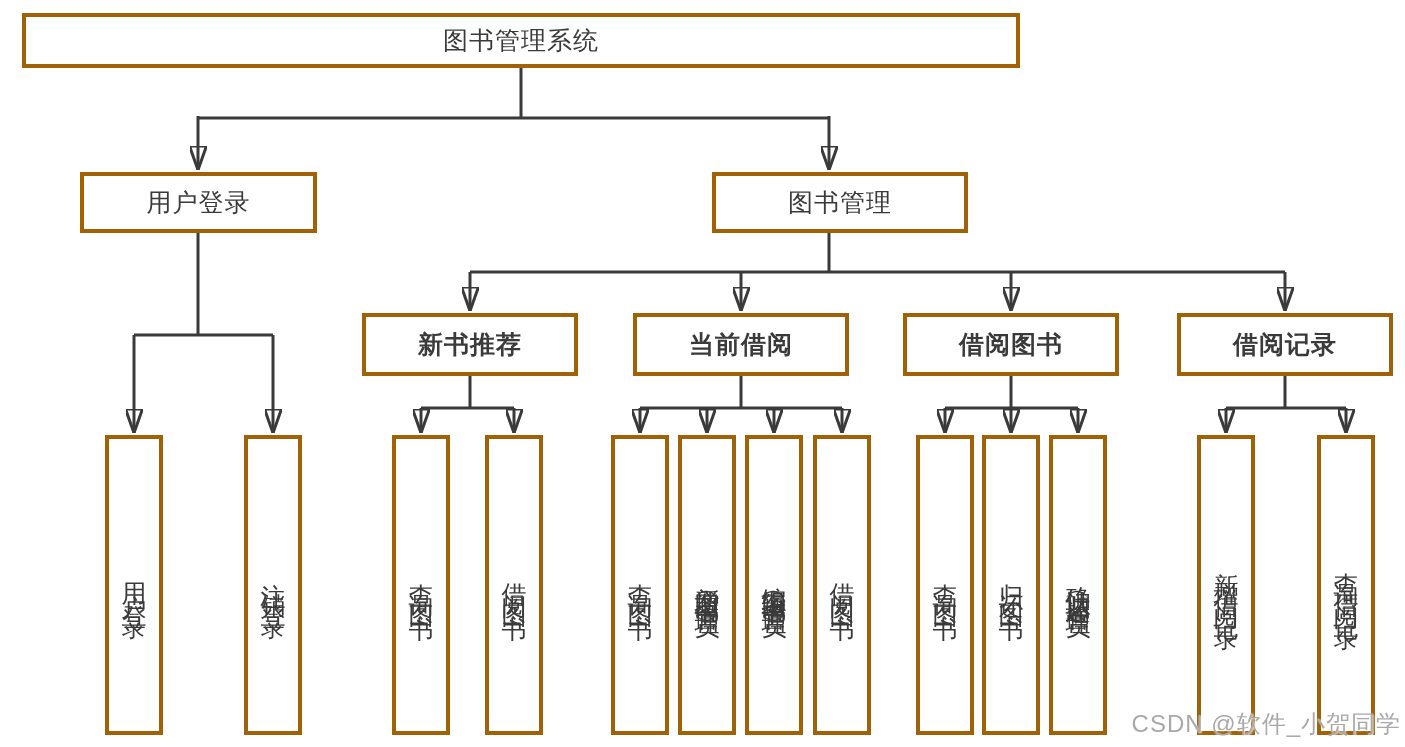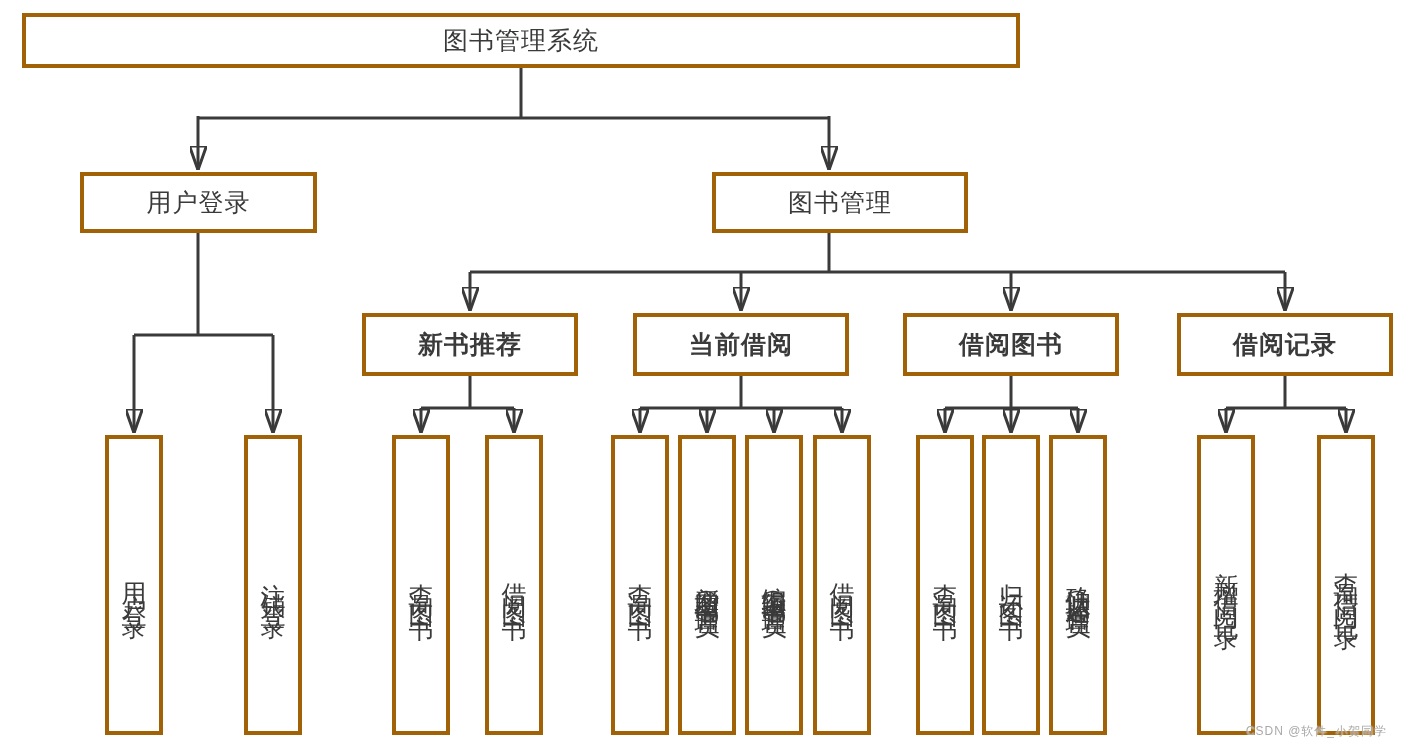--- a/index.html
+++ b/index.html
@@ -68,23 +68,23 @@
     font-size: 25px;
     line-height: 1;
     letter-spacing: 11px;
     white-space: nowrap;
   }
   .leaf .vtext.long {
     letter-spacing: 4px;
   }
   .watermark {
     position: absolute;
-    right: 18px;
+    right: 4px;
     bottom: 7px;
-    font-size: 12px;
+    font-size: 24px;
     letter-spacing: 1px;
     color: #a9a9a9;
     text-shadow: 1px 1px 2px #ffffff;
     white-space: nowrap;
     margin-top: 8px;
   }
 </style>
 </head>
 <body>
 

